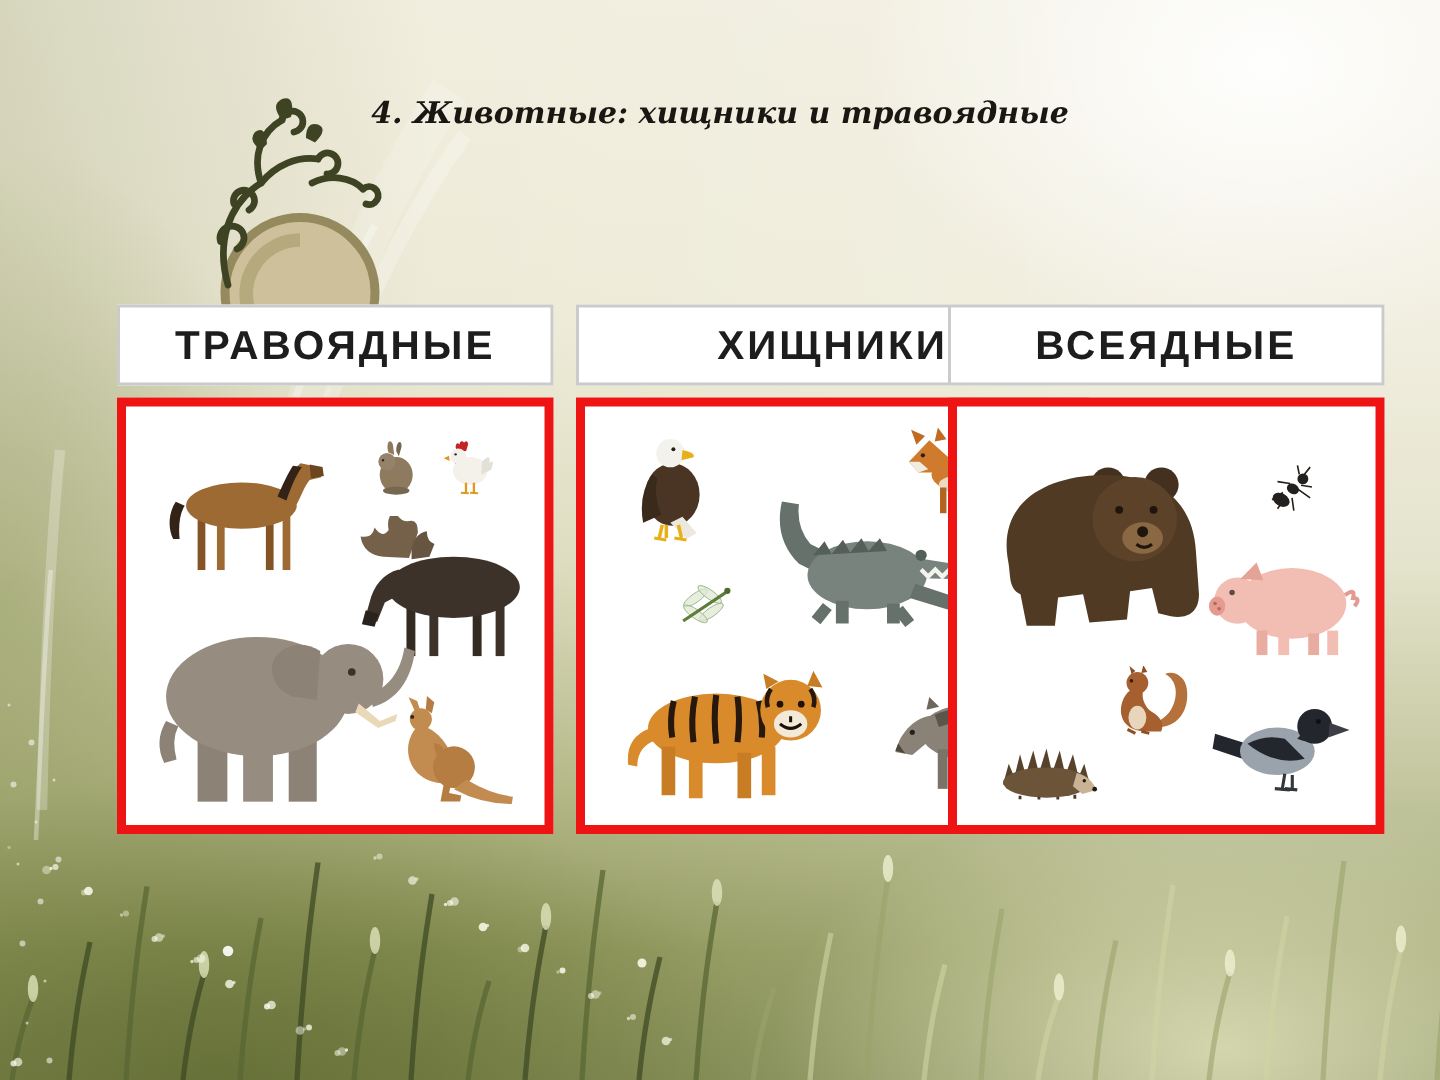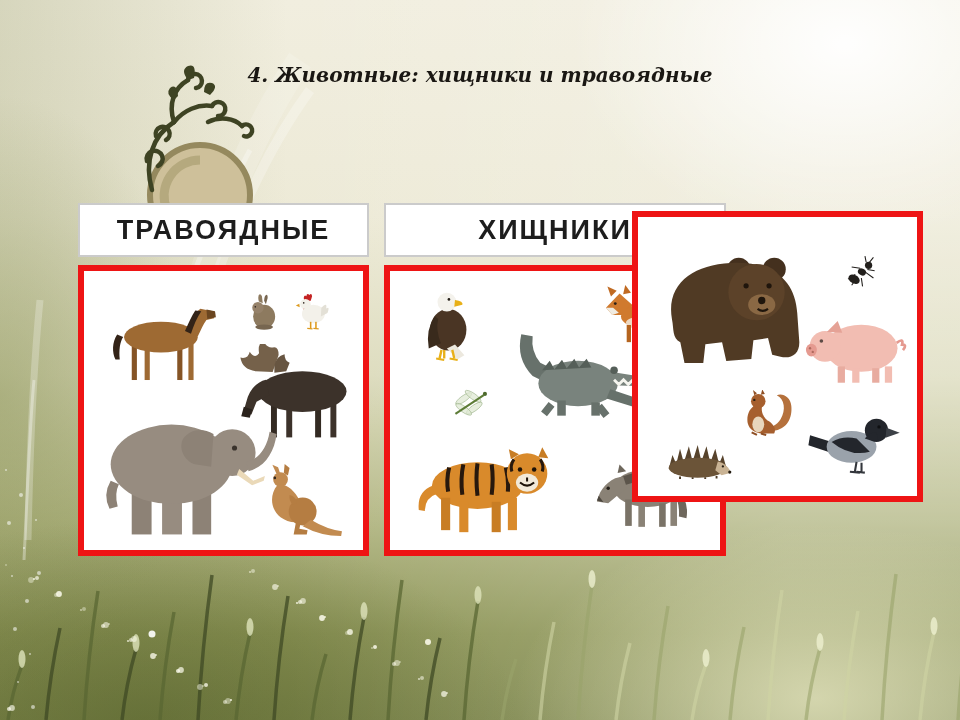--- a/index.html
+++ b/index.html
@@ -357,20 +357,23 @@
             <rect x="68" y="62" width="7" height="25" fill="#7a7367"></rect>
             <rect x="80" y="58" width="7" height="28" fill="#8a8276"></rect>
             <path d="M88,48 q12,12 9,30 l-8,-2 q1,-16 -6,-24 Z" fill="#6e675c"></path>
             <circle cx="14" cy="46" r="1.8" fill="#241f19"></circle>
           </svg>
         </div>
       </div>
   </section>
 
   <section class="col" id="col2">
+    <header class="cat-header">
+      <span>ВСЕЯДНЫЕ</span>
+    </header>
     <div class="animal-box">
         <div class="animal" style="left: 4%; top: 7%; width: 58%; height: 50%;">
           <svg viewBox="0 0 155 132">
             <circle cx="86" cy="30" r="11" fill="#44301e"></circle>
             <circle cx="120" cy="30" r="11" fill="#44301e"></circle>
             <path d="M22,78 C16,44 42,26 78,24 C118,22 140,40 142,72 L144,100 C144,112 136,116 126,114 L118,112 114,96 100,98 98,116 74,118 70,100 54,102 52,120 34,120 30,100 C22,96 24,88 22,78 Z" fill="#503a24"></path>
             <circle cx="103" cy="52" r="27" fill="#5c4229"></circle>
             <ellipse cx="108" cy="64" rx="13" ry="10" fill="#8a6844"></ellipse>
             <circle cx="108" cy="60" r="3.5" fill="#1f150c"></circle>
             <path d="M104,68 q5,4 10,0" stroke="#1f150c" stroke-width="2" fill="none"></path>

